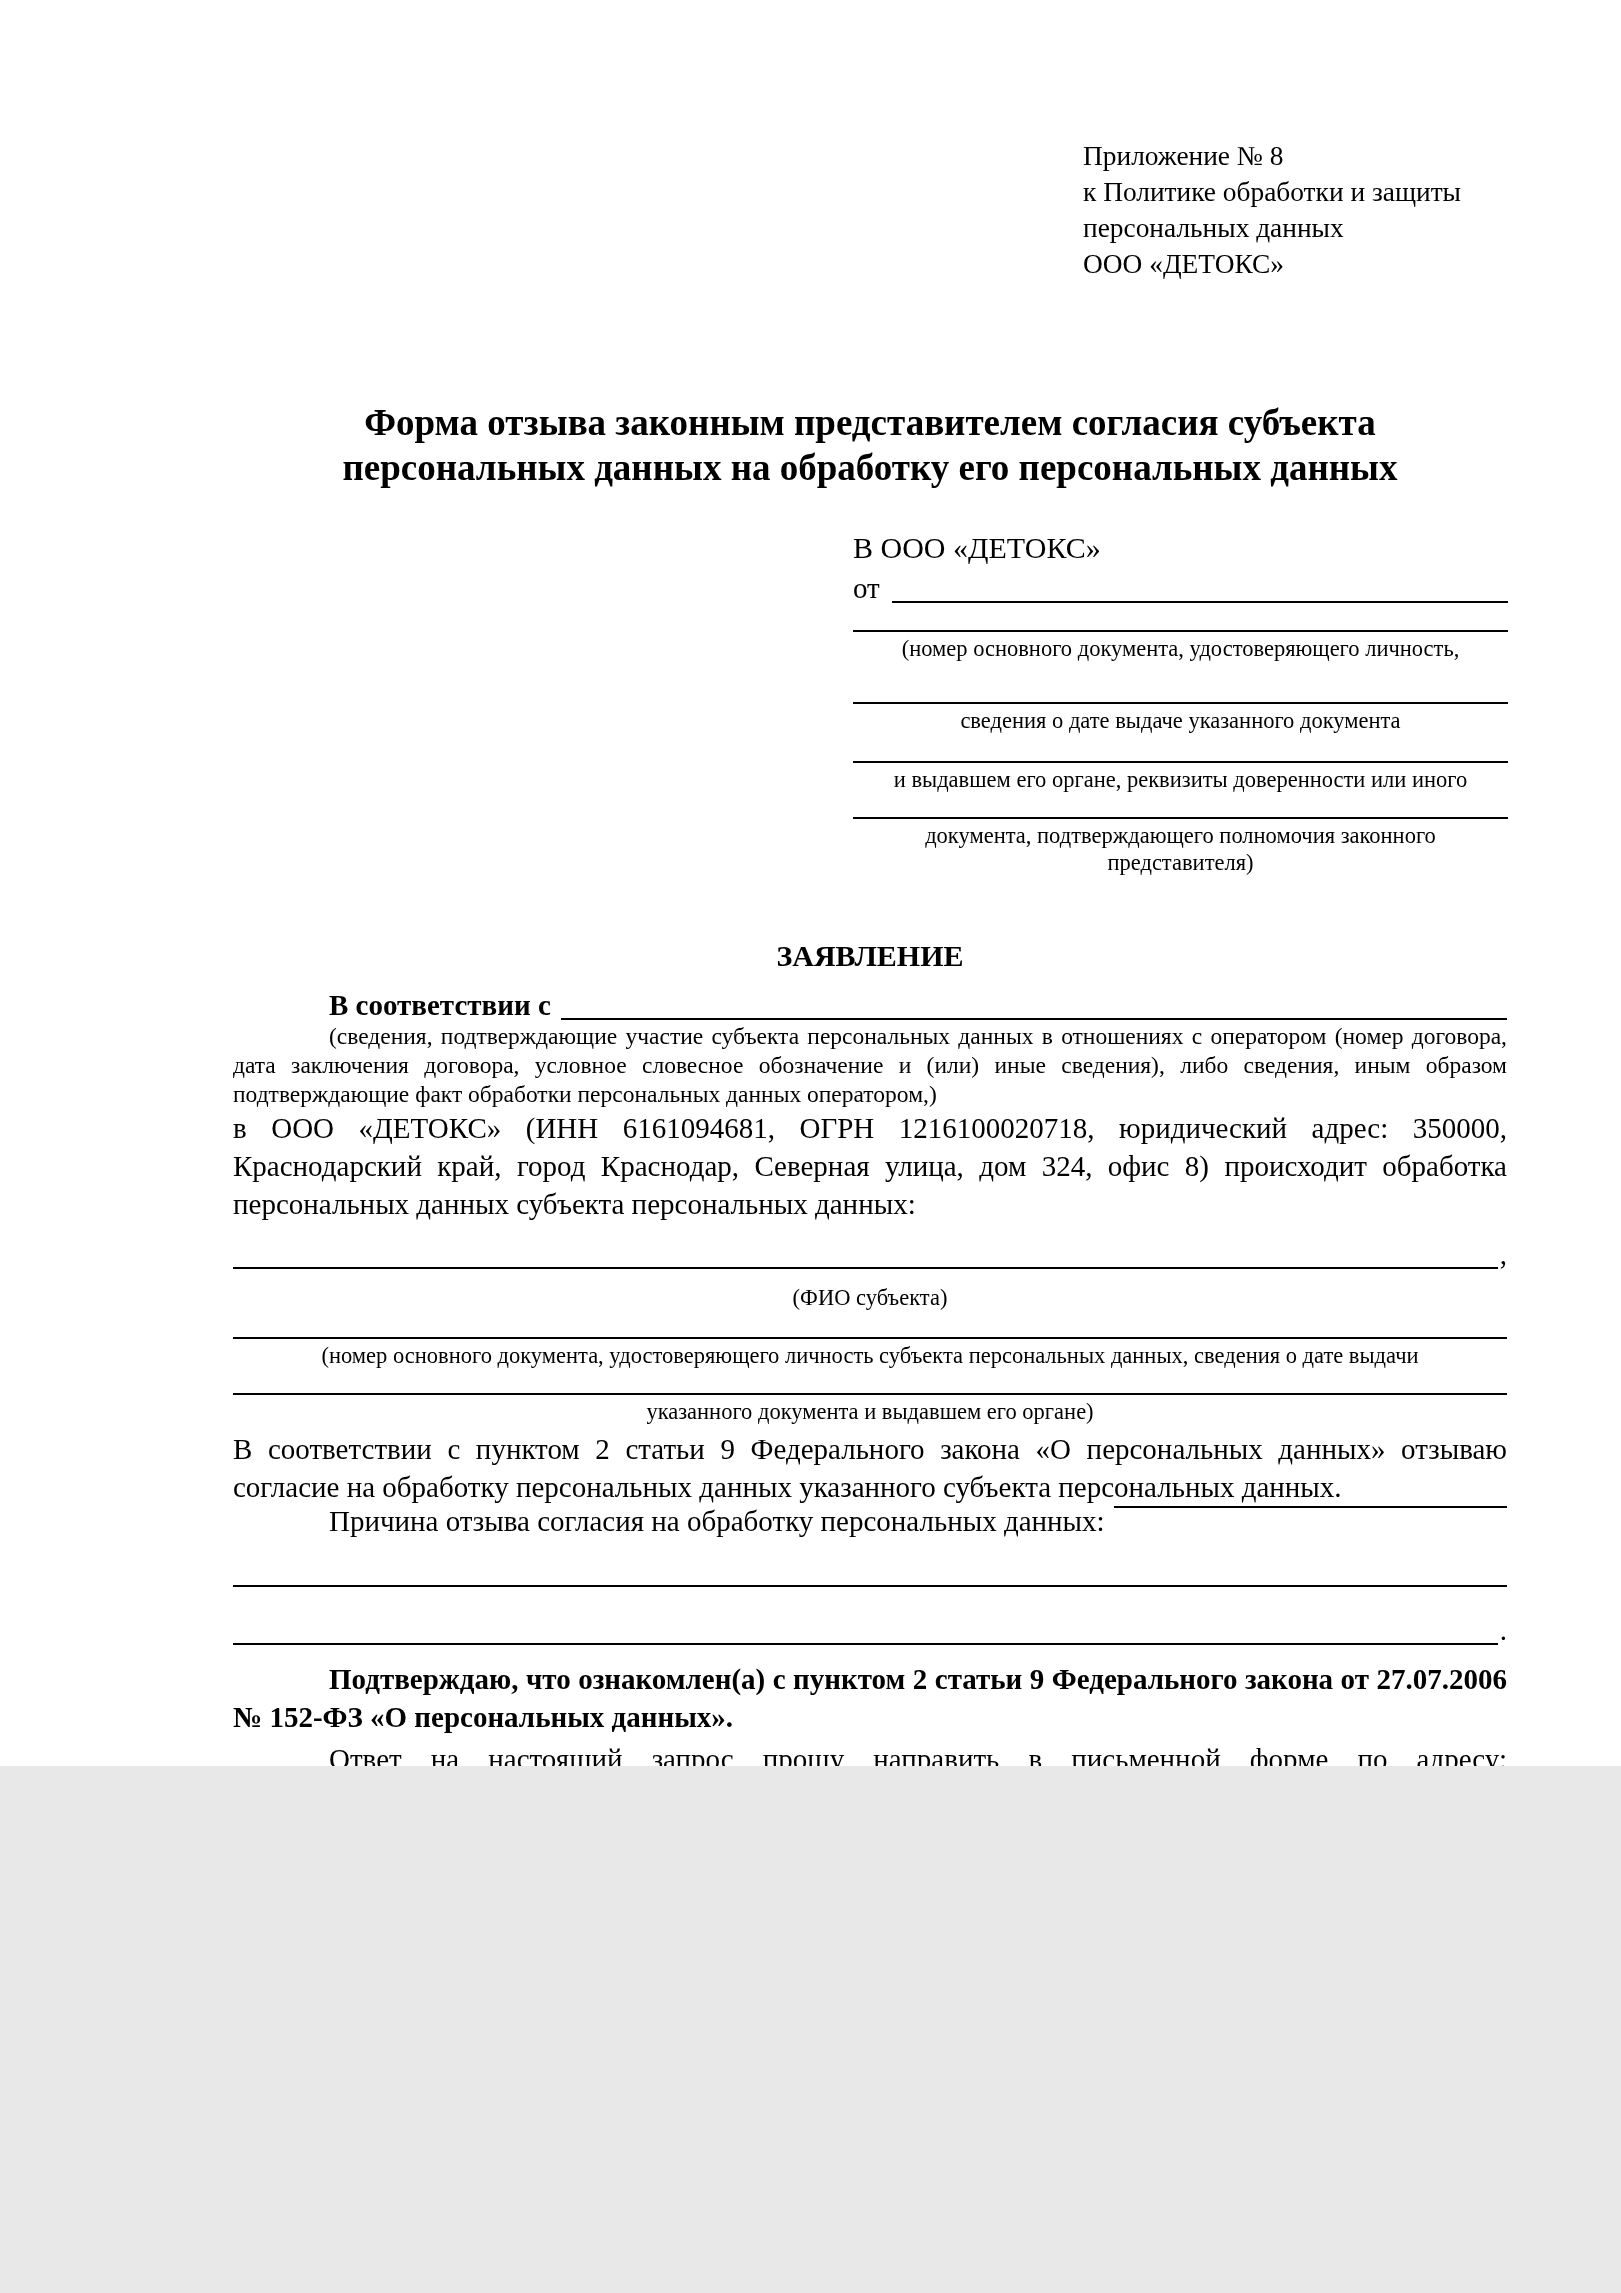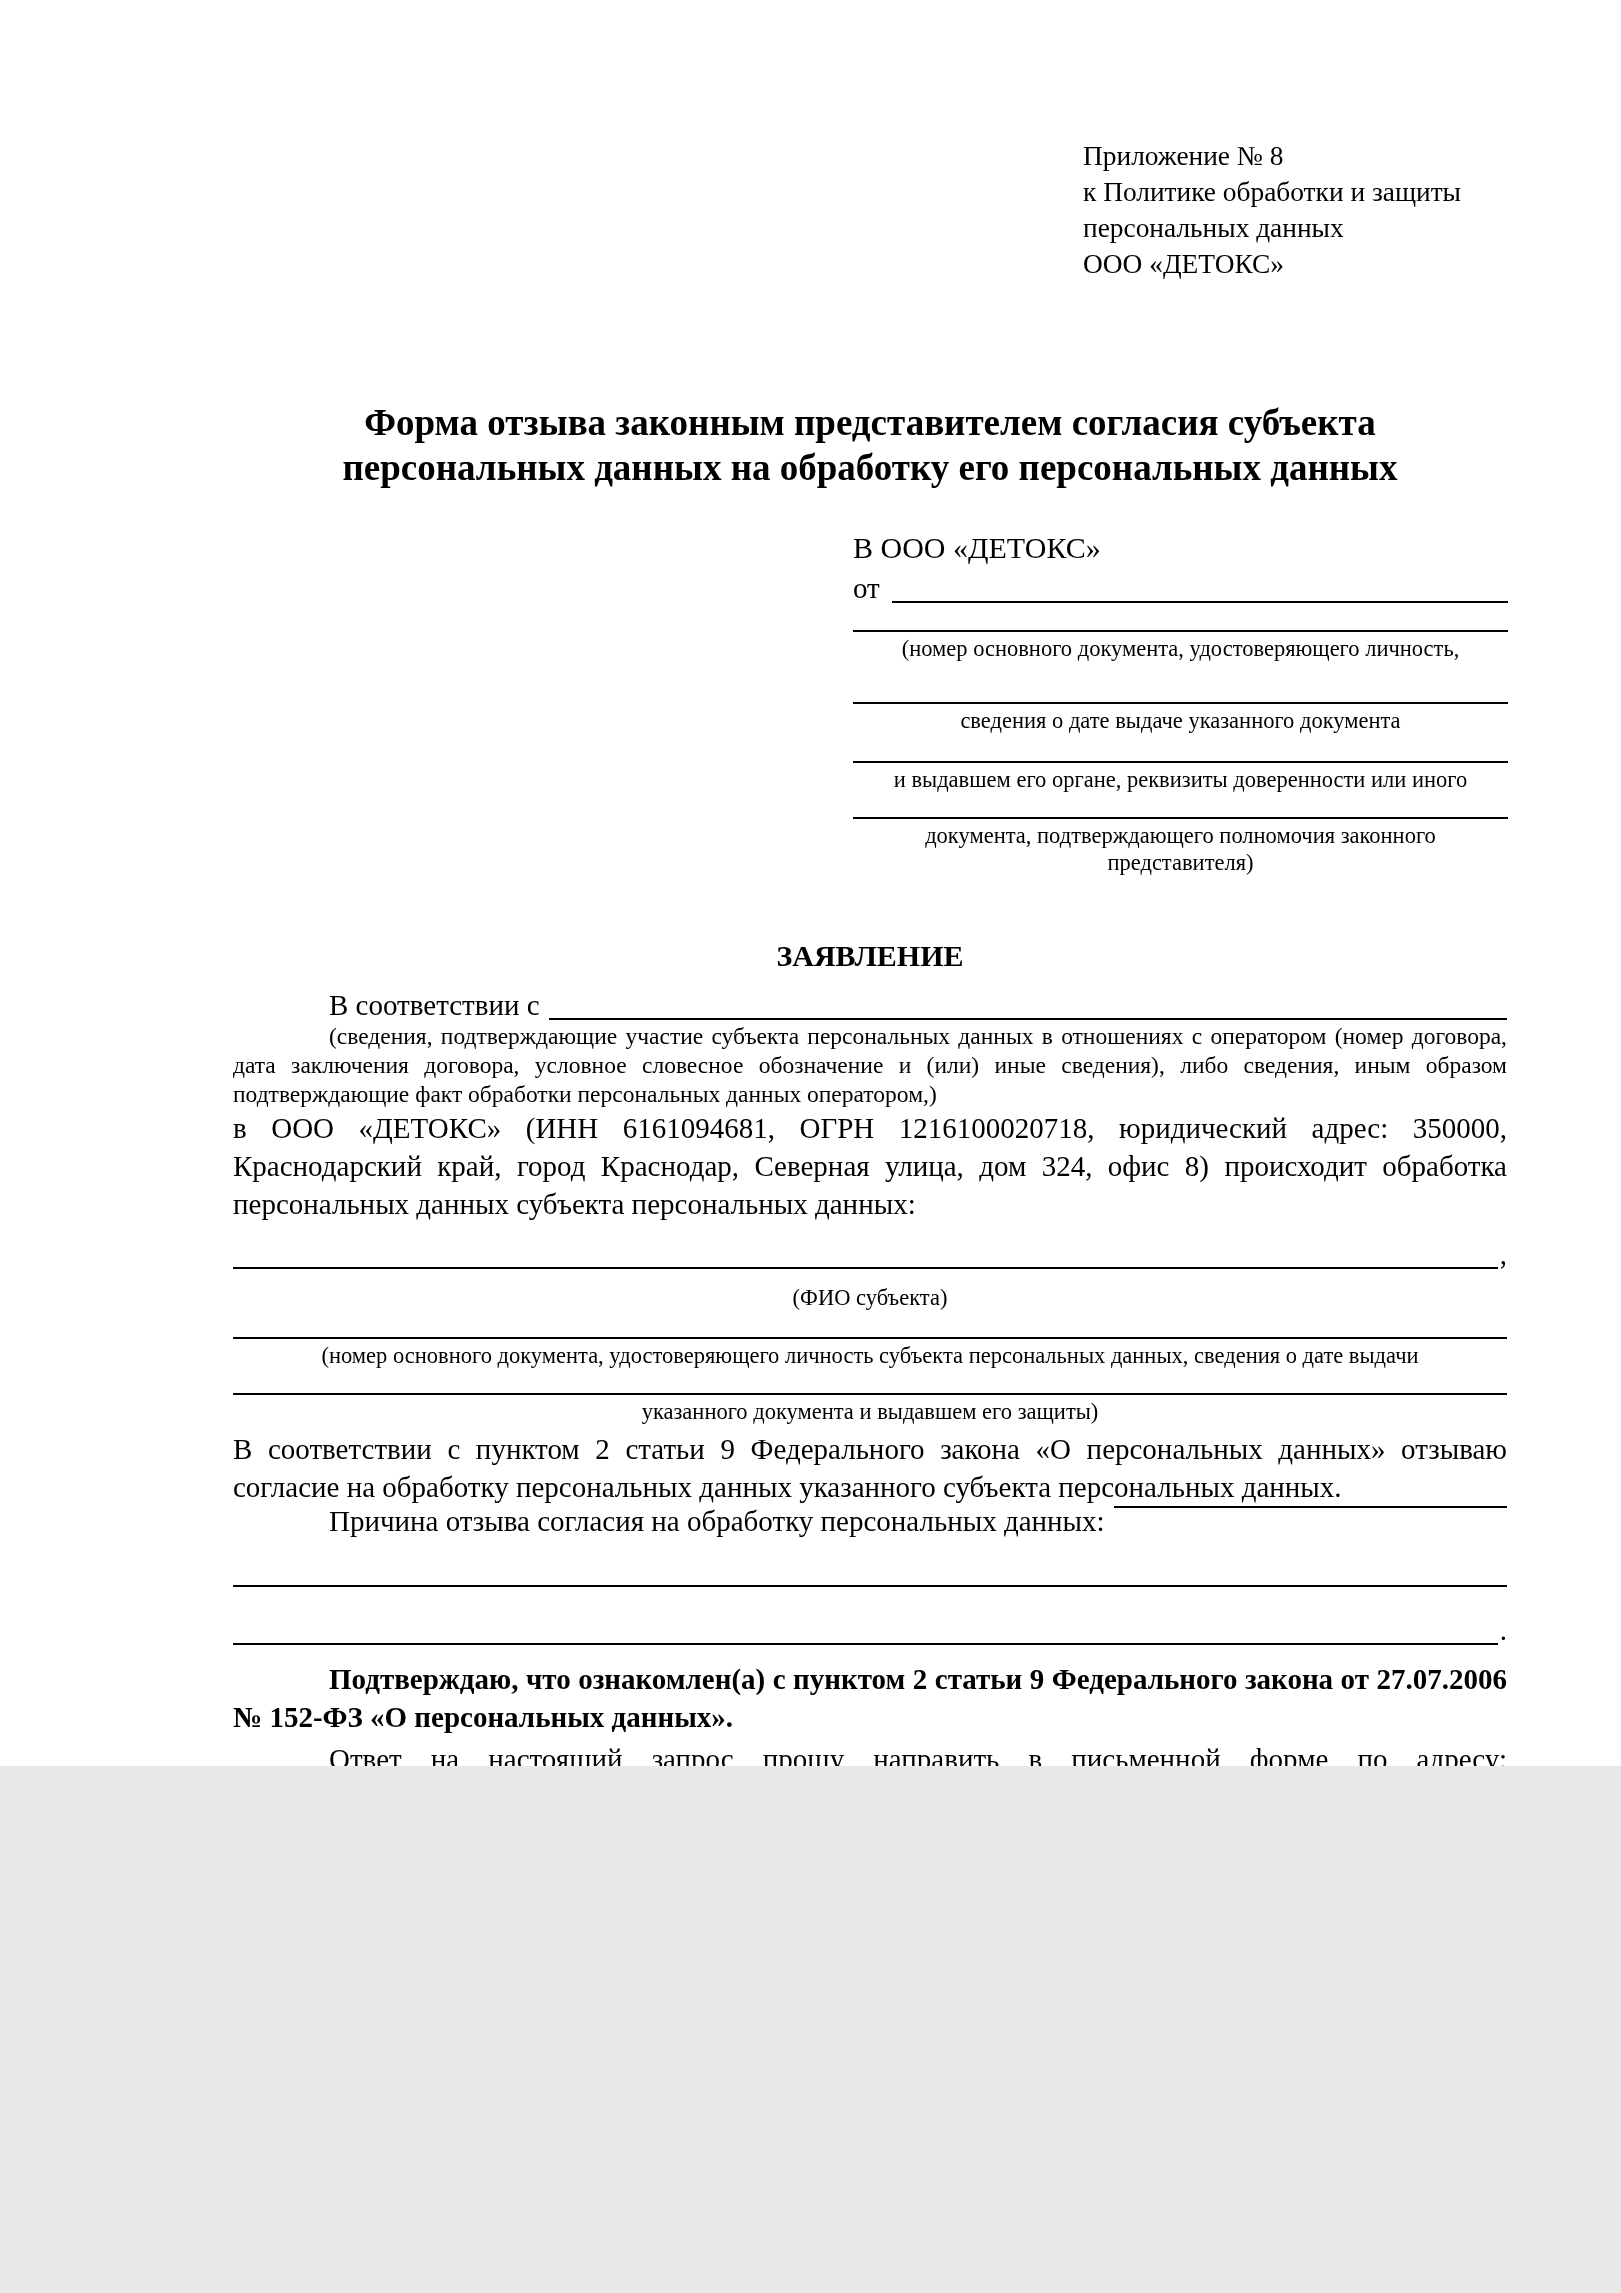--- a/index.html
+++ b/index.html
@@ -29,21 +29,21 @@
   .from-row .fill{margin-left:11.8px;}
   .addressee .cap{margin-top:3.9px;}
   .addressee .rule.r1{margin-top:27.4px;}
   .addressee .rule.r2{margin-top:39px;}
   .addressee .rule.r3{margin-top:27.4px;}
   .addressee .rule.r4{margin-top:23.5px;}
   
   .main{position:absolute;left:233px;top:936px;width:1274px;font-size:29px;line-height:38px;}
   .heading{text-align:center;font-size:30px;line-height:39px;font-weight:bold;}
   .accordance-row{display:flex;align-items:flex-end;margin-top:7.8px;height:37px;}
-  .accordance-row .label{padding-left:96px;white-space:nowrap;line-height:29px;}
+  .accordance-row .label{padding-left:96px;white-space:nowrap;line-height:29px;font-weight:bold;}
   .accordance-row .fill{margin-left:9.8px;}
   .small-cap{font-size:23.5px;line-height:29px;text-align:justify;text-indent:96px;margin-top:2px;}
   .para{text-align:justify;margin:0;}
   .para.indent{text-indent:96px;}
   .rule-row{display:flex;align-items:flex-end;}
   .rule-row .suffix{line-height:29px;margin-left:2px;}
   .mt18{margin-top:17.6px;}
   .mt16{margin-top:15.7px;font-weight:bold;}
   .main .cap.c1{margin-top:16px;}
   .main .rule.s1{margin-top:25.5px;}
@@ -121,21 +121,21 @@
     <div class="rule-row mt18">
       <span class="fill"></span>
       <span class="suffix">,</span>
     </div>
     <div class="cap c1">(ФИО субъекта)</div>
 
     <div class="rule s1"></div>
     <div class="cap">(номер основного документа, удостоверяющего личность субъекта персональных данных, сведения о дате выдачи</div>
 
     <div class="rule s2"></div>
-    <div class="cap">указанного документа и выдавшем его защиты)</div>
+    <div class="cap">указанного документа и выдавшем его органе)</div>
 
     <p class="para p2">В соответствии с пунктом 2 статьи 9 Федерального закона «О персональных данных» отзываю согласие на обработку персональных данных указанного субъекта персональных данных.</p>
 
     <div class="reason-row">
       <span class="label">Причина отзыва согласия на обработку персональных данных:</span>
       <span class="fill"></span>
     </div>
 
     <div class="rule blank1"></div>
     <div class="rule-row blank2">

